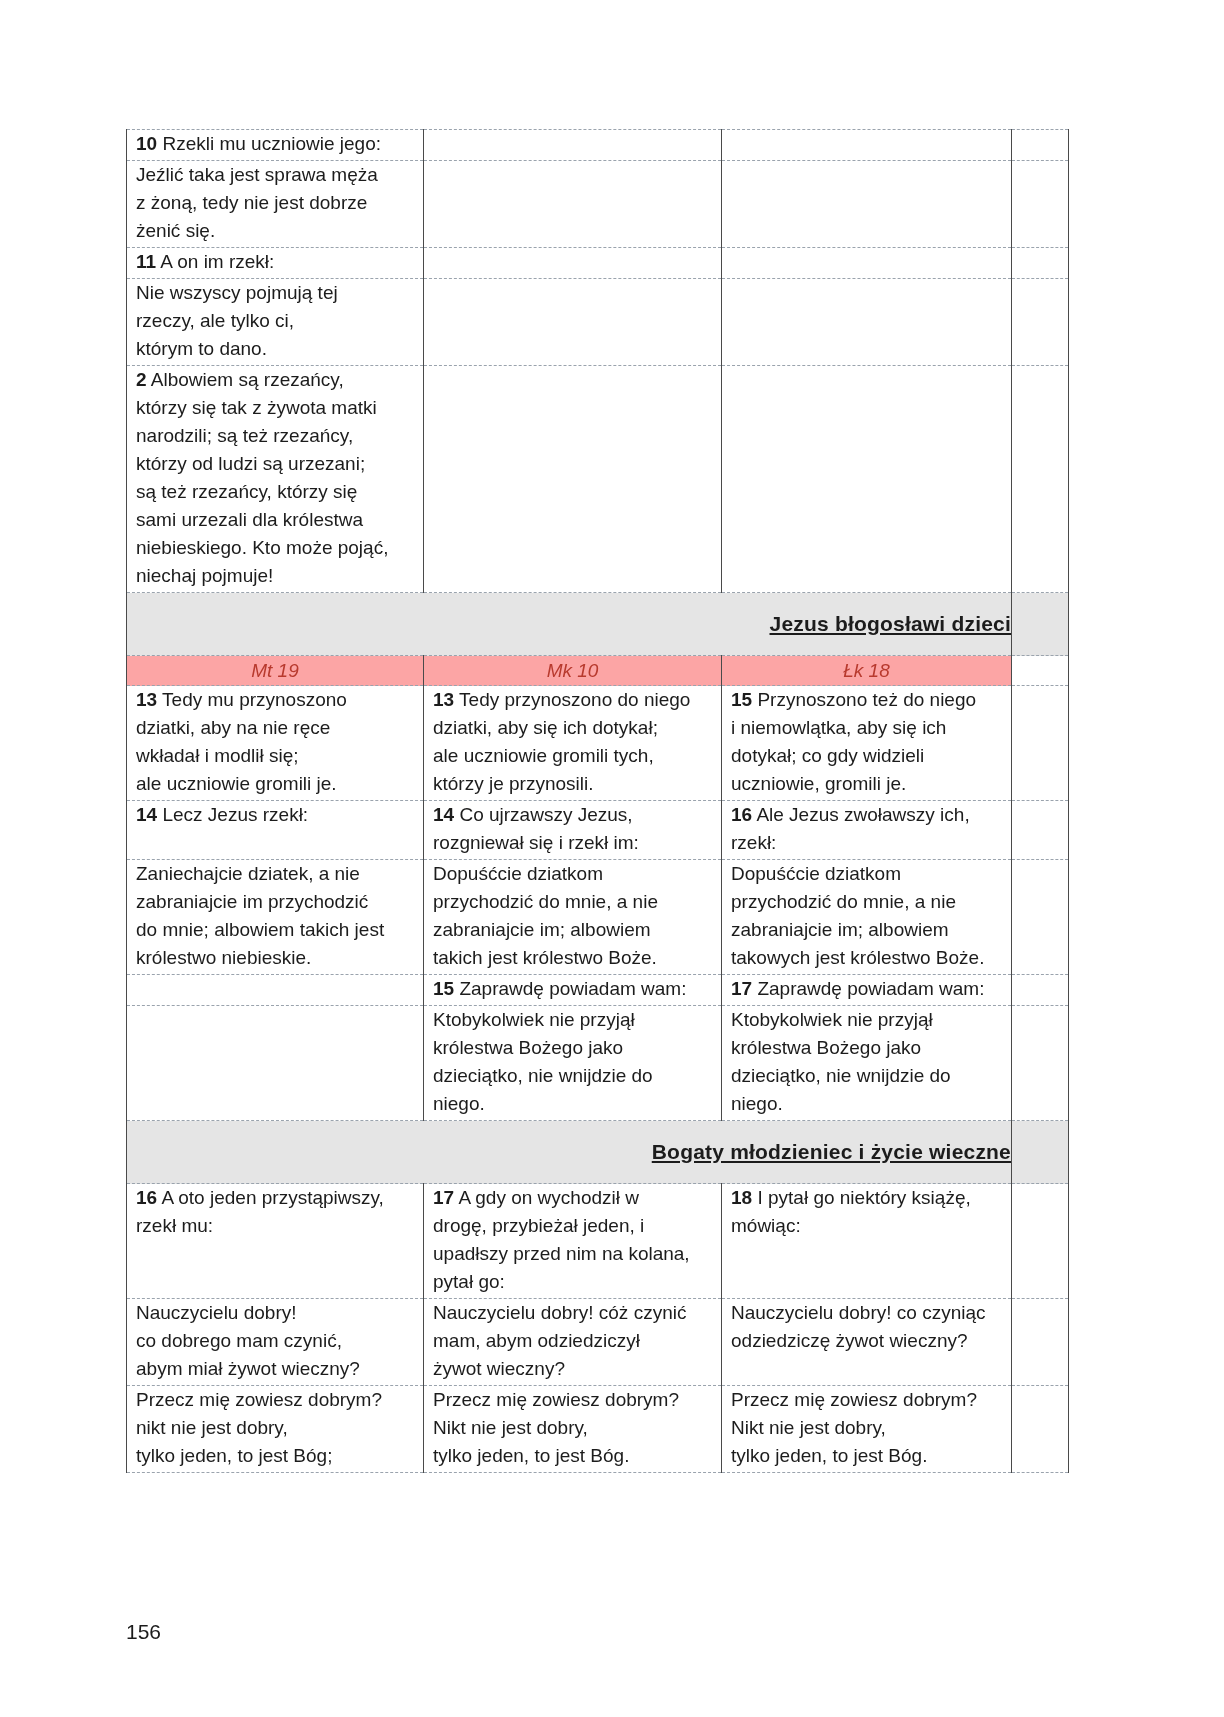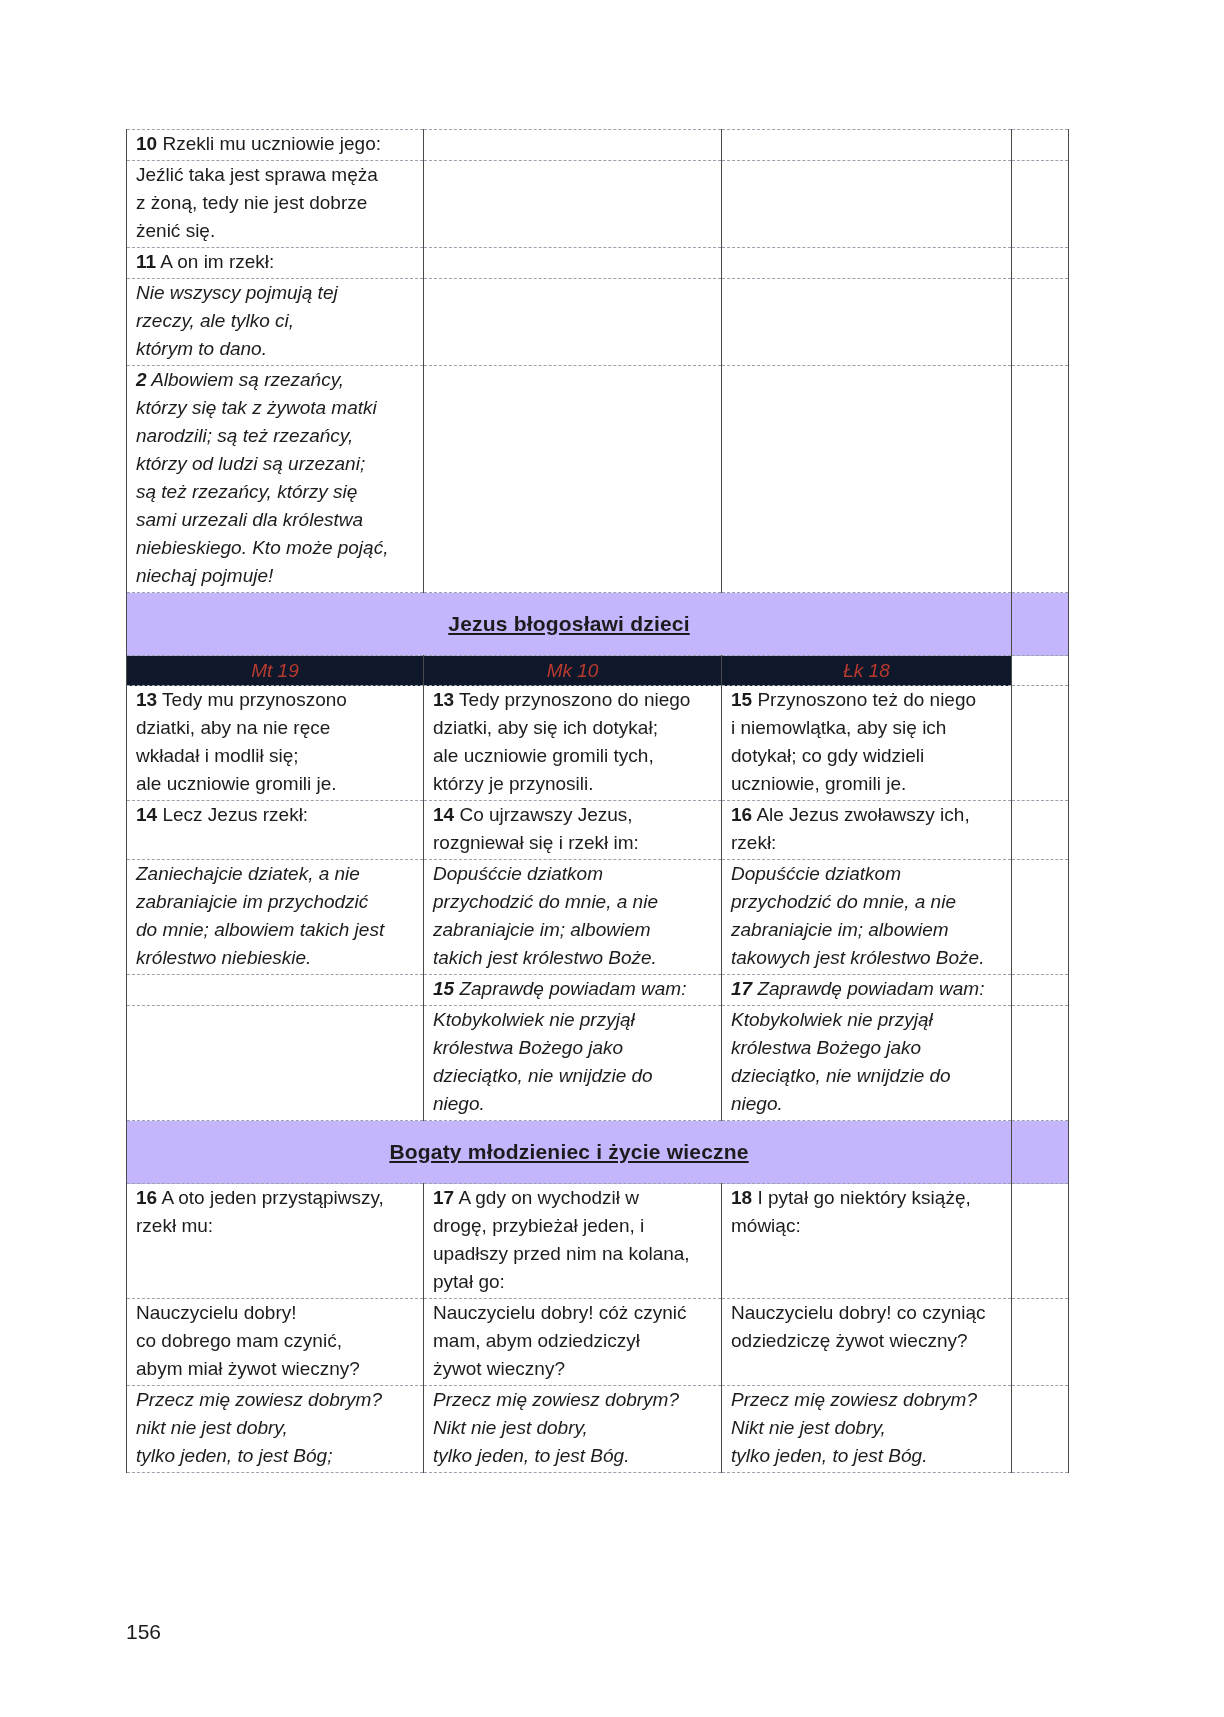--- a/index.html
+++ b/index.html
@@ -13,29 +13,29 @@
   }
   .doc-table td{
     border-left:1px solid #4a4a4a;border-right:1px solid #4a4a4a;
     border-top:1px dashed #9aa3ad;border-bottom:1px dashed #9aa3ad;
     vertical-align:top;padding:0 8px 2px 9px;
     font-size:19px;line-height:28px;background:#ffffff;
   }
   .num{font-weight:bold;margin-top:12px;}
   .num:empty{display:none;}
   .txt{white-space:pre-line;}
-  .hl-yellow{background:#F8E104;font-style:italic;}
+  .hl-yellow{background:#F8E104;}
   .hl-blue{background:#BDD7EE;}
   .hl-green{background:#C5E0B3;margin-top:12px;}
   td.section-cell{
-    background:#c4b5fd;height:62px;text-align:center;vertical-align:middle;padding:0;
+    background:#e5e5e5;height:62px;text-align:right;vertical-align:middle;padding:0;
   }
   .section-title{font-size:21px;font-weight:600;text-decoration:underline;letter-spacing:.2px;}
   td.colhead{
-    background:#0f172a;color:#B83A2E;font-style:italic;text-align:center;
+    background:#fca5a5;color:#B83A2E;font-style:italic;text-align:center;
     font-size:19px;line-height:27px;padding:1px 0;font-weight:500;
   }
   tr.row-after td{padding-bottom:14px;}
   .page-number{
     position:absolute;left:126px;top:1604px;font-size:21px;color:#1c1c1c;margin-top:16px;
   }
 </style>
 </head>
 <body>
 

